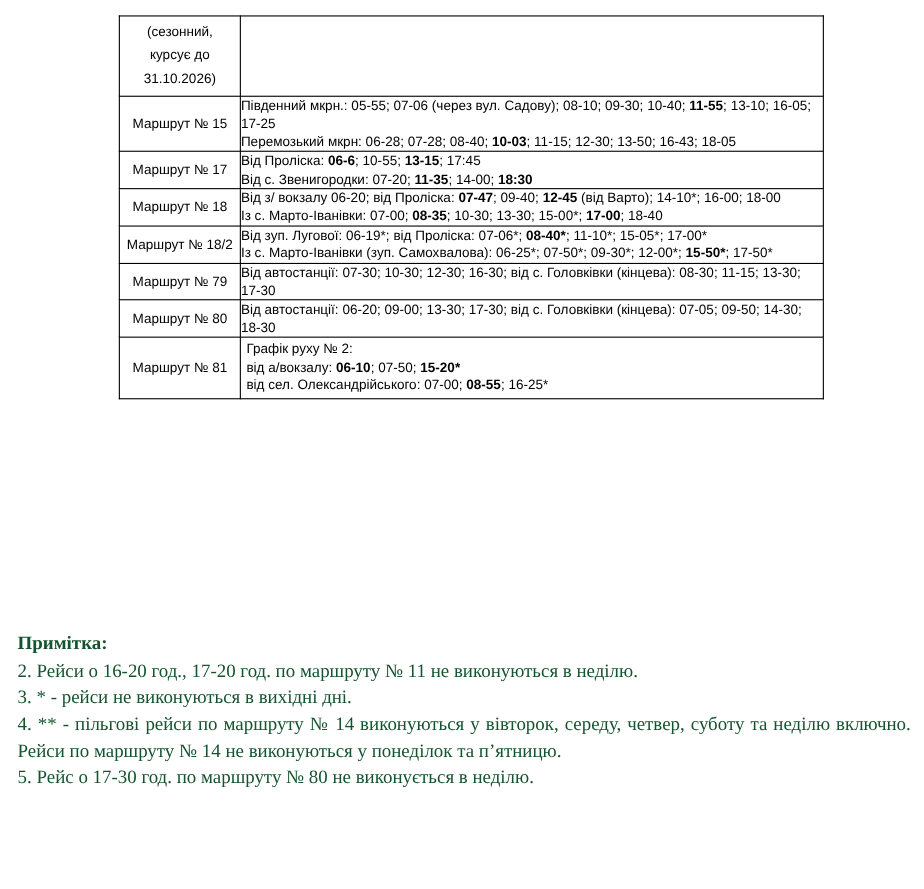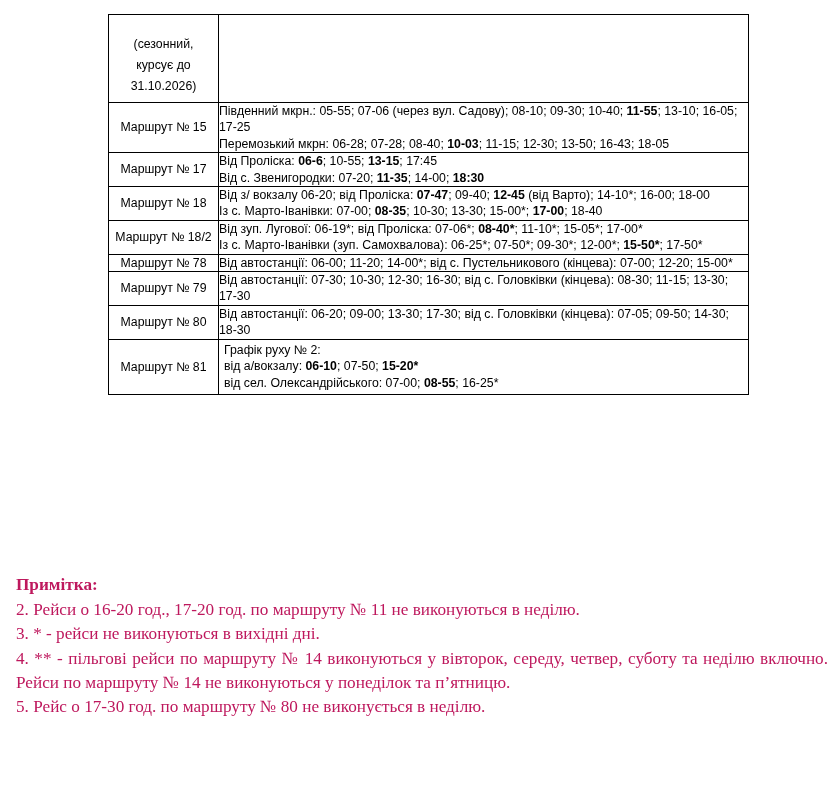--- a/index.html
+++ b/index.html
@@ -45,21 +45,21 @@
     width: 529px;
     padding: 2px 4px 3px 5px;
   }
   .line { display: block; }
   .b { font-weight: bold; }
 
   
   td.route-cell.seasonal-label {
     text-align: center;
     line-height: 21px;
-    padding: 19px 3px 5px;
+    padding: 4px 3px 5px;
     white-space: normal;
     margin-top: 35px;
   }
 
   
   td.nested-host { padding: 0; }
   table.nested {
     border-collapse: collapse;
     table-layout: fixed;
     width: 100%;
@@ -74,21 +74,21 @@
 
   
   #notes {
     position: absolute;
     left: 16px;
     top: 573px;
     width: 812px;
     font-family: "Liberation Serif", serif;
     font-size: 17.2px;
     line-height: 24.2px;
-    color: #be185d;
+    color: #14532d;
   }
   #notes .notes-title {
     font-weight: bold;
     display: block;
     margin-bottom: 1px;
   }
   #notes p {
     margin: 0;
     text-align: justify;
     text-justify: inter-word;
@@ -140,28 +140,20 @@
           <td class="route-cell">
             <span class="line">Маршрут № 18/2</span>
           </td>
           <td class="info-cell">
             <span class="line"><span>Від зуп. Лугової: 06-19*; від Проліска: 07-06*; </span><span class="b">08-40*</span><span>; 11-10*; 15-05*; 17-00*</span></span>
             <span class="line"><span>Із с. Марто-Іванівки (зуп. Самохвалова): 06-25*; 07-50*; 09-30*; 12-00*; </span><span class="b">15-50*</span><span>; 17-50*</span></span>
           </td>
         </tr>
         <tr>
           <td class="route-cell">
-            <span class="line">Маршрут № 78</span>
-          </td>
-          <td class="info-cell">
-            <span class="line"><span>Від автостанції: 06-00; 11-20; 14-00*; від с. Пустельникового (кінцева): 07-00; 12-20; 15-00*</span></span>
-          </td>
-        </tr>
-        <tr>
-          <td class="route-cell">
             <span class="line">Маршрут № 79</span>
           </td>
           <td class="info-cell">
             <span class="line"><span>Від автостанції: 07-30; 10-30; 12-30; 16-30; від с. Головківки (кінцева): 08-30; 11-15; 13-30; 17-30</span></span>
           </td>
         </tr>
         <tr>
           <td class="route-cell">
             <span class="line">Маршрут № 80</span>
           </td>

